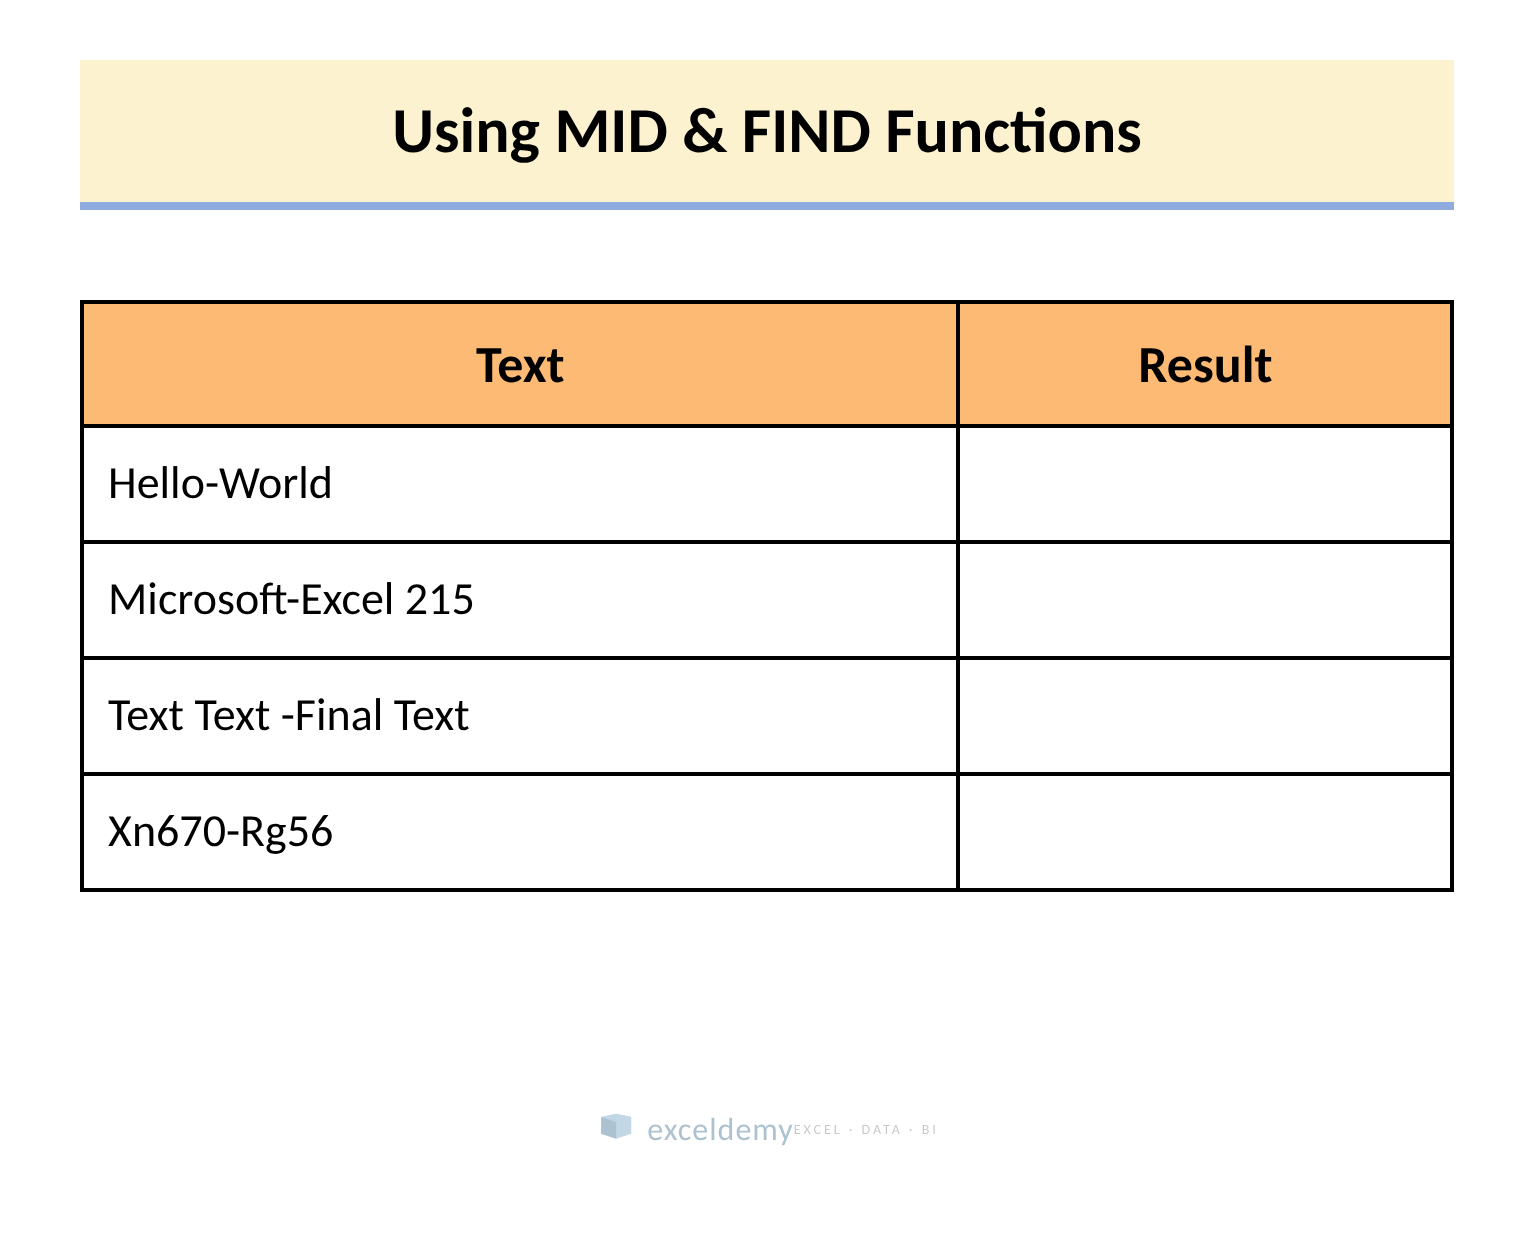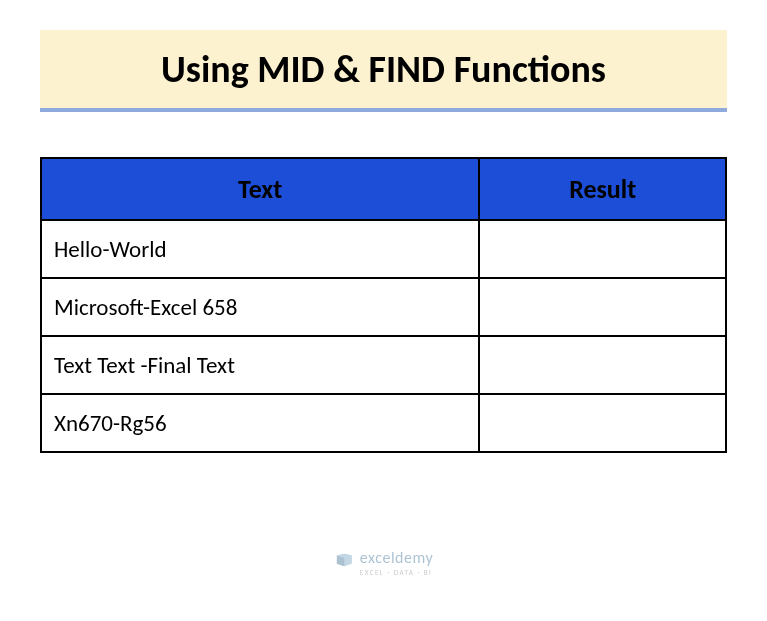--- a/index.html
+++ b/index.html
@@ -18,31 +18,31 @@
       padding: 30px 40px;
     }
     .title-banner {
       background: #fdf2d0;
       border-bottom: 4px solid #8faadc;
       padding: 16px 0;
       text-align: center;
       margin-bottom: 45px;
     }
     .title-banner h1 {
-      font-size: 38px;
+      font-size: 32px;
       font-weight: bold;
       color: #000;
     }
     .data-table {
       width: 100%;
       border-collapse: collapse;
       border: 2px solid #000;
     }
     .data-table th {
-      background: #1d4ed8;
+      background: #fdba74;
       border: 2px solid #000;
       padding: 14px 10px;
       font-size: 26px;
       font-weight: bold;
       text-align: center;
       color: #000;
     }
     .data-table td {
       border: 2px solid #000;
       padding: 14px 12px;
@@ -68,21 +68,21 @@
       gap: 6px;
       opacity: 0.45;
     }
     .watermark-icon {
       width: 20px;
       height: 20px;
       position: relative;
     }
     .watermark-text {
       display: flex;
-      flex-direction: column;
+      flex-direction: row;
       line-height: 1;
     }
     .watermark-brand {
       font-size: 16px;
       color: #4a7a9b;
       font-weight: 500;
       letter-spacing: 0.5px;
     }
     .watermark-tag {
       font-size: 7px;
@@ -105,21 +105,21 @@
         <th>Text</th>
         <th>Result</th>
       </tr>
     </thead>
     <tbody>
       <tr>
         <td>Hello-World</td>
         <td></td>
       </tr>
       <tr>
-        <td>Microsoft-Excel 658</td>
+        <td>Microsoft-Excel 215</td>
         <td></td>
       </tr>
       <tr>
         <td>Text Text -Final Text</td>
         <td></td>
       </tr>
       <tr>
         <td>Xn670-Rg56</td>
         <td></td>
       </tr>

